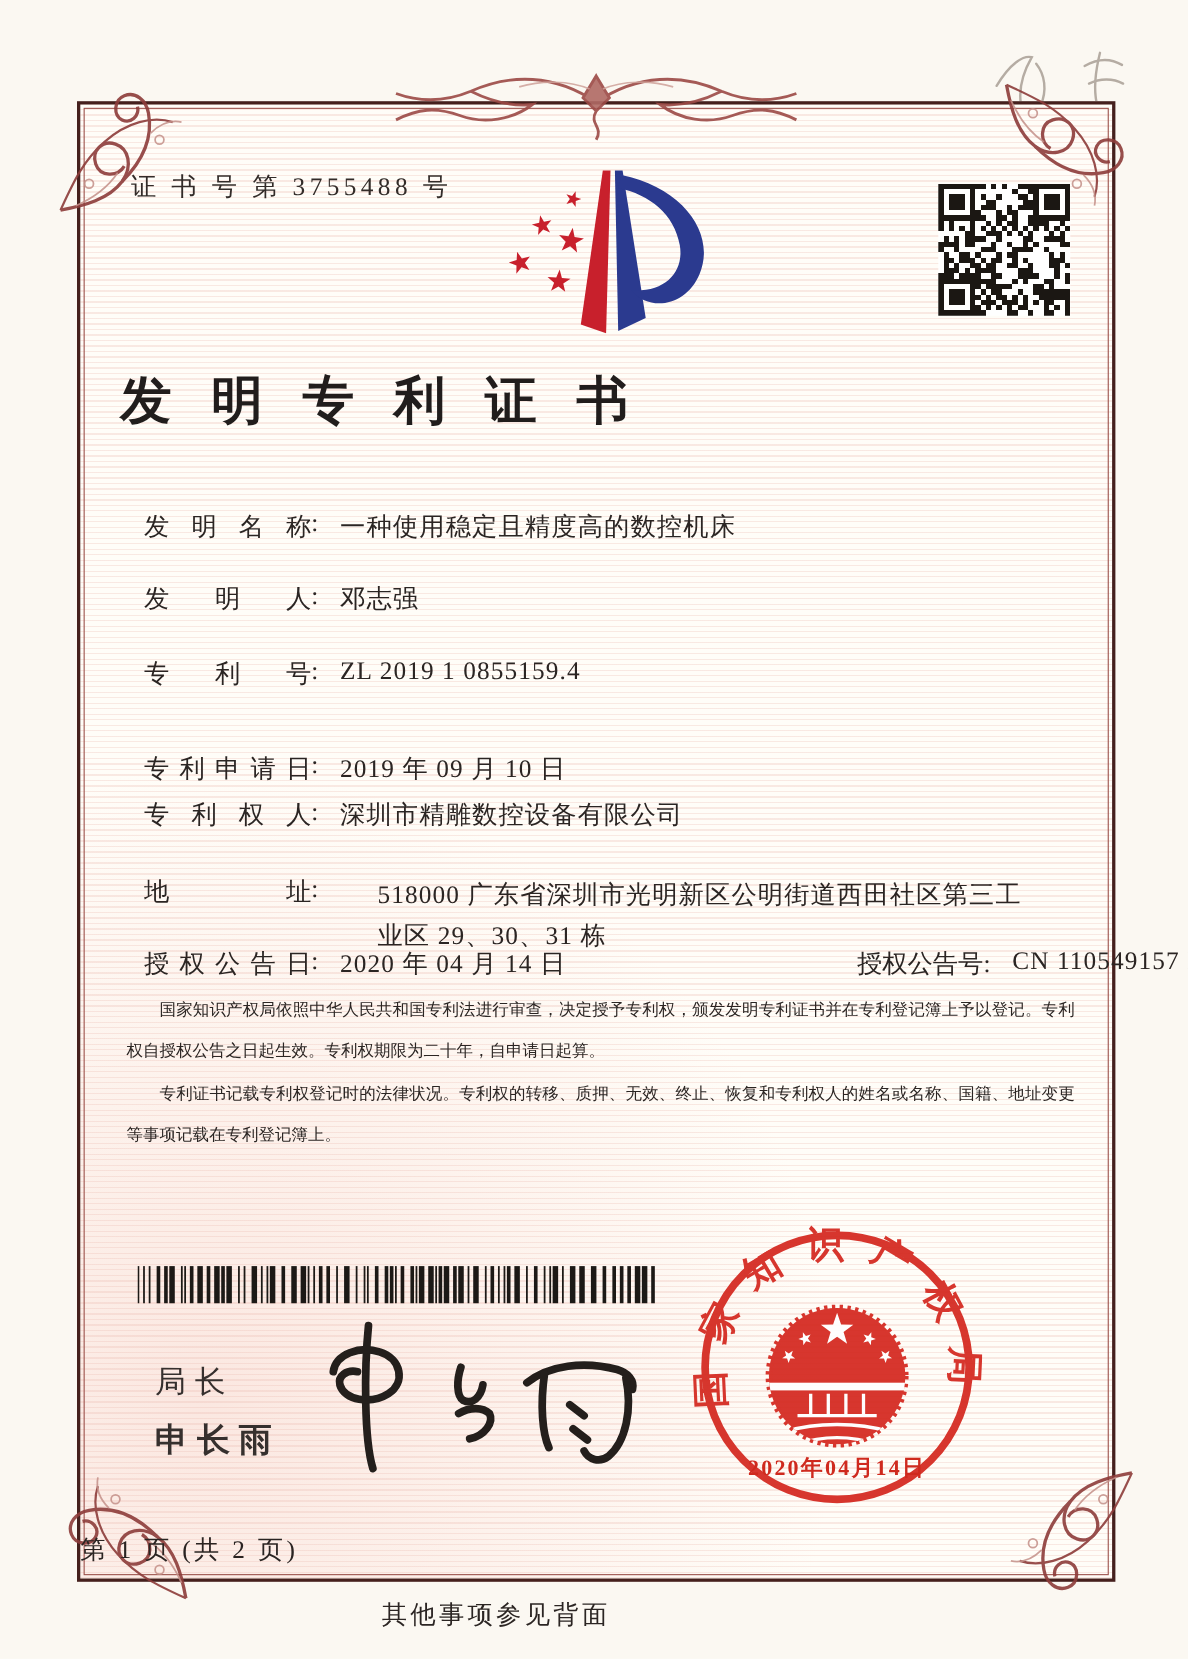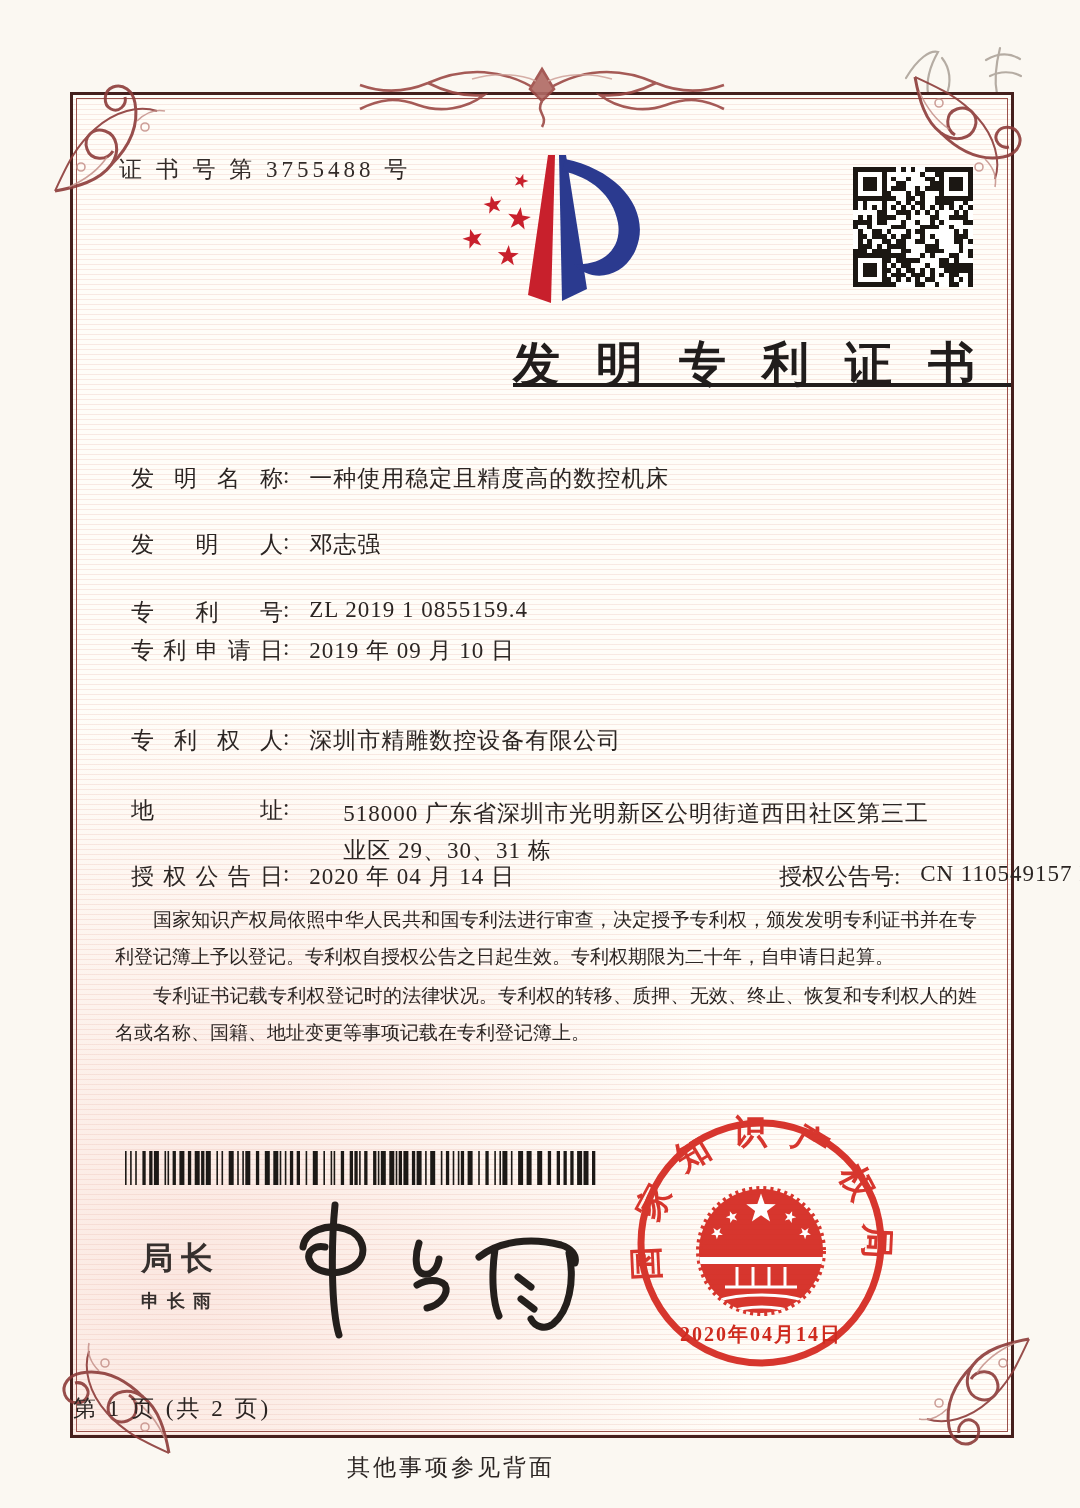--- a/index.html
+++ b/index.html
@@ -21,39 +21,39 @@
   }
   .cert::before{
     content:"";position:absolute;inset:3px;border:1px solid #9c524c;pointer-events:none;
   }
   .abs{position:absolute;}
   
   .certno{left:46px;top:59px;font-size:23px;letter-spacing:4px;color:#332c29;}
   .logo{left:362px;top:48px;}
   .qr{left:780px;top:72px;width:120px;height:120px;background:#fff;}
   .title{
-    left:0;top:238px;width:100%;text-align:right;
-    font-size:47px;font-weight:bold;letter-spacing:36px;text-indent:36px;color:#211d1c;text-decoration:underline;
+    left:0;top:238px;width:100%;text-align:left;
+    font-size:47px;font-weight:bold;letter-spacing:36px;text-indent:36px;color:#211d1c;
   }
   
   .frow{left:58px;font-size:23px;color:#2b2523;}
   .flabel{display:inline-block;width:152px;text-align:justify;text-align-last:justify;vertical-align:top;}
   .fcolon{vertical-align:top;}
   .fvalue{display:inline-block;margin-left:14px;vertical-align:top;letter-spacing:1px;}
   .addrval{width:588px;line-height:37px;margin-left:48px;}
   .grant2{position:absolute;left:648px;top:0;white-space:nowrap;}
   
-  .paras{left:42px;top:806px;width:862px;font-size:19px;line-height:37px;
+  .paras{left:42px;top:806px;width:862px;font-size:15px;line-height:37px;
          text-align:justify;color:#2b2523;}
   .paras p{margin:0 0 2px 0;text-indent:2em;}
   
   .barcode{left:52px;top:1056px;width:474px;height:34px;}
-  .signtitle{left:68px;top:1142px;font-size:32px;font-weight:700;letter-spacing:8px;
+  .signtitle{left:68px;top:1142px;font-size:28px;font-weight:400;letter-spacing:8px;
              font-family:"Liberation Sans","DejaVu Sans",sans-serif;color:#36302e;}
-  .signname{left:68px;top:1194px;font-size:18px;font-weight:600;letter-spacing:8px;
+  .signname{left:68px;top:1194px;font-size:30px;font-weight:600;letter-spacing:8px;
             font-family:"Liberation Sans","DejaVu Sans",sans-serif;color:#36302e;}
   .signature{left:196px;top:1098px;}
   .seal{left:556px;top:1016px;opacity:.93;}
   .sealdate{left:556px;top:1226px;width:264px;text-align:center;
             font-size:20px;font-weight:bold;color:#cf2a1e;letter-spacing:2px;}
   .pageinfo{left:0;top:1298px;width:100%;text-align:left;font-size:23px;letter-spacing:3px;}
   .backnote{position:absolute;left:0;top:1452px;width:902px;text-align:center;
             font-size:23px;letter-spacing:3px;color:#2b2523;}
   .pencil{position:absolute;left:880px;top:6px;}
   
@@ -488,21 +488,21 @@
       <span class="fvalue">邓志强</span>
     </div>
     <div class="abs frow" style="top:368px">
       <span class="flabel">发明名称</span><span class="fcolon">:</span>
       <span class="fvalue">一种使用稳定且精度高的数控机床</span>
     </div>
     <div class="abs frow" style="top:502px">
       <span class="flabel">专利号</span><span class="fcolon">:</span>
       <span class="fvalue">ZL 2019 1 0855159.4</span>
     </div>
-    <div class="abs frow" style="top:540px">
+    <div class="abs frow" style="top:588px">
       <span class="flabel">专利申请日</span><span class="fcolon">:</span>
       <span class="fvalue">2019 年 09 月 10 日</span>
     </div>
     <div class="abs frow" style="top:630px">
       <span class="flabel">专利权人</span><span class="fcolon">:</span>
       <span class="fvalue">深圳市精雕数控设备有限公司</span>
     </div>
     <div class="abs frow" style="top:700px">
       <span class="flabel">地址</span><span class="fcolon">:</span>
       <span class="fvalue addrval">518000 广东省深圳市光明新区公明街道西田社区第三工业区 29、30、31 栋</span>

